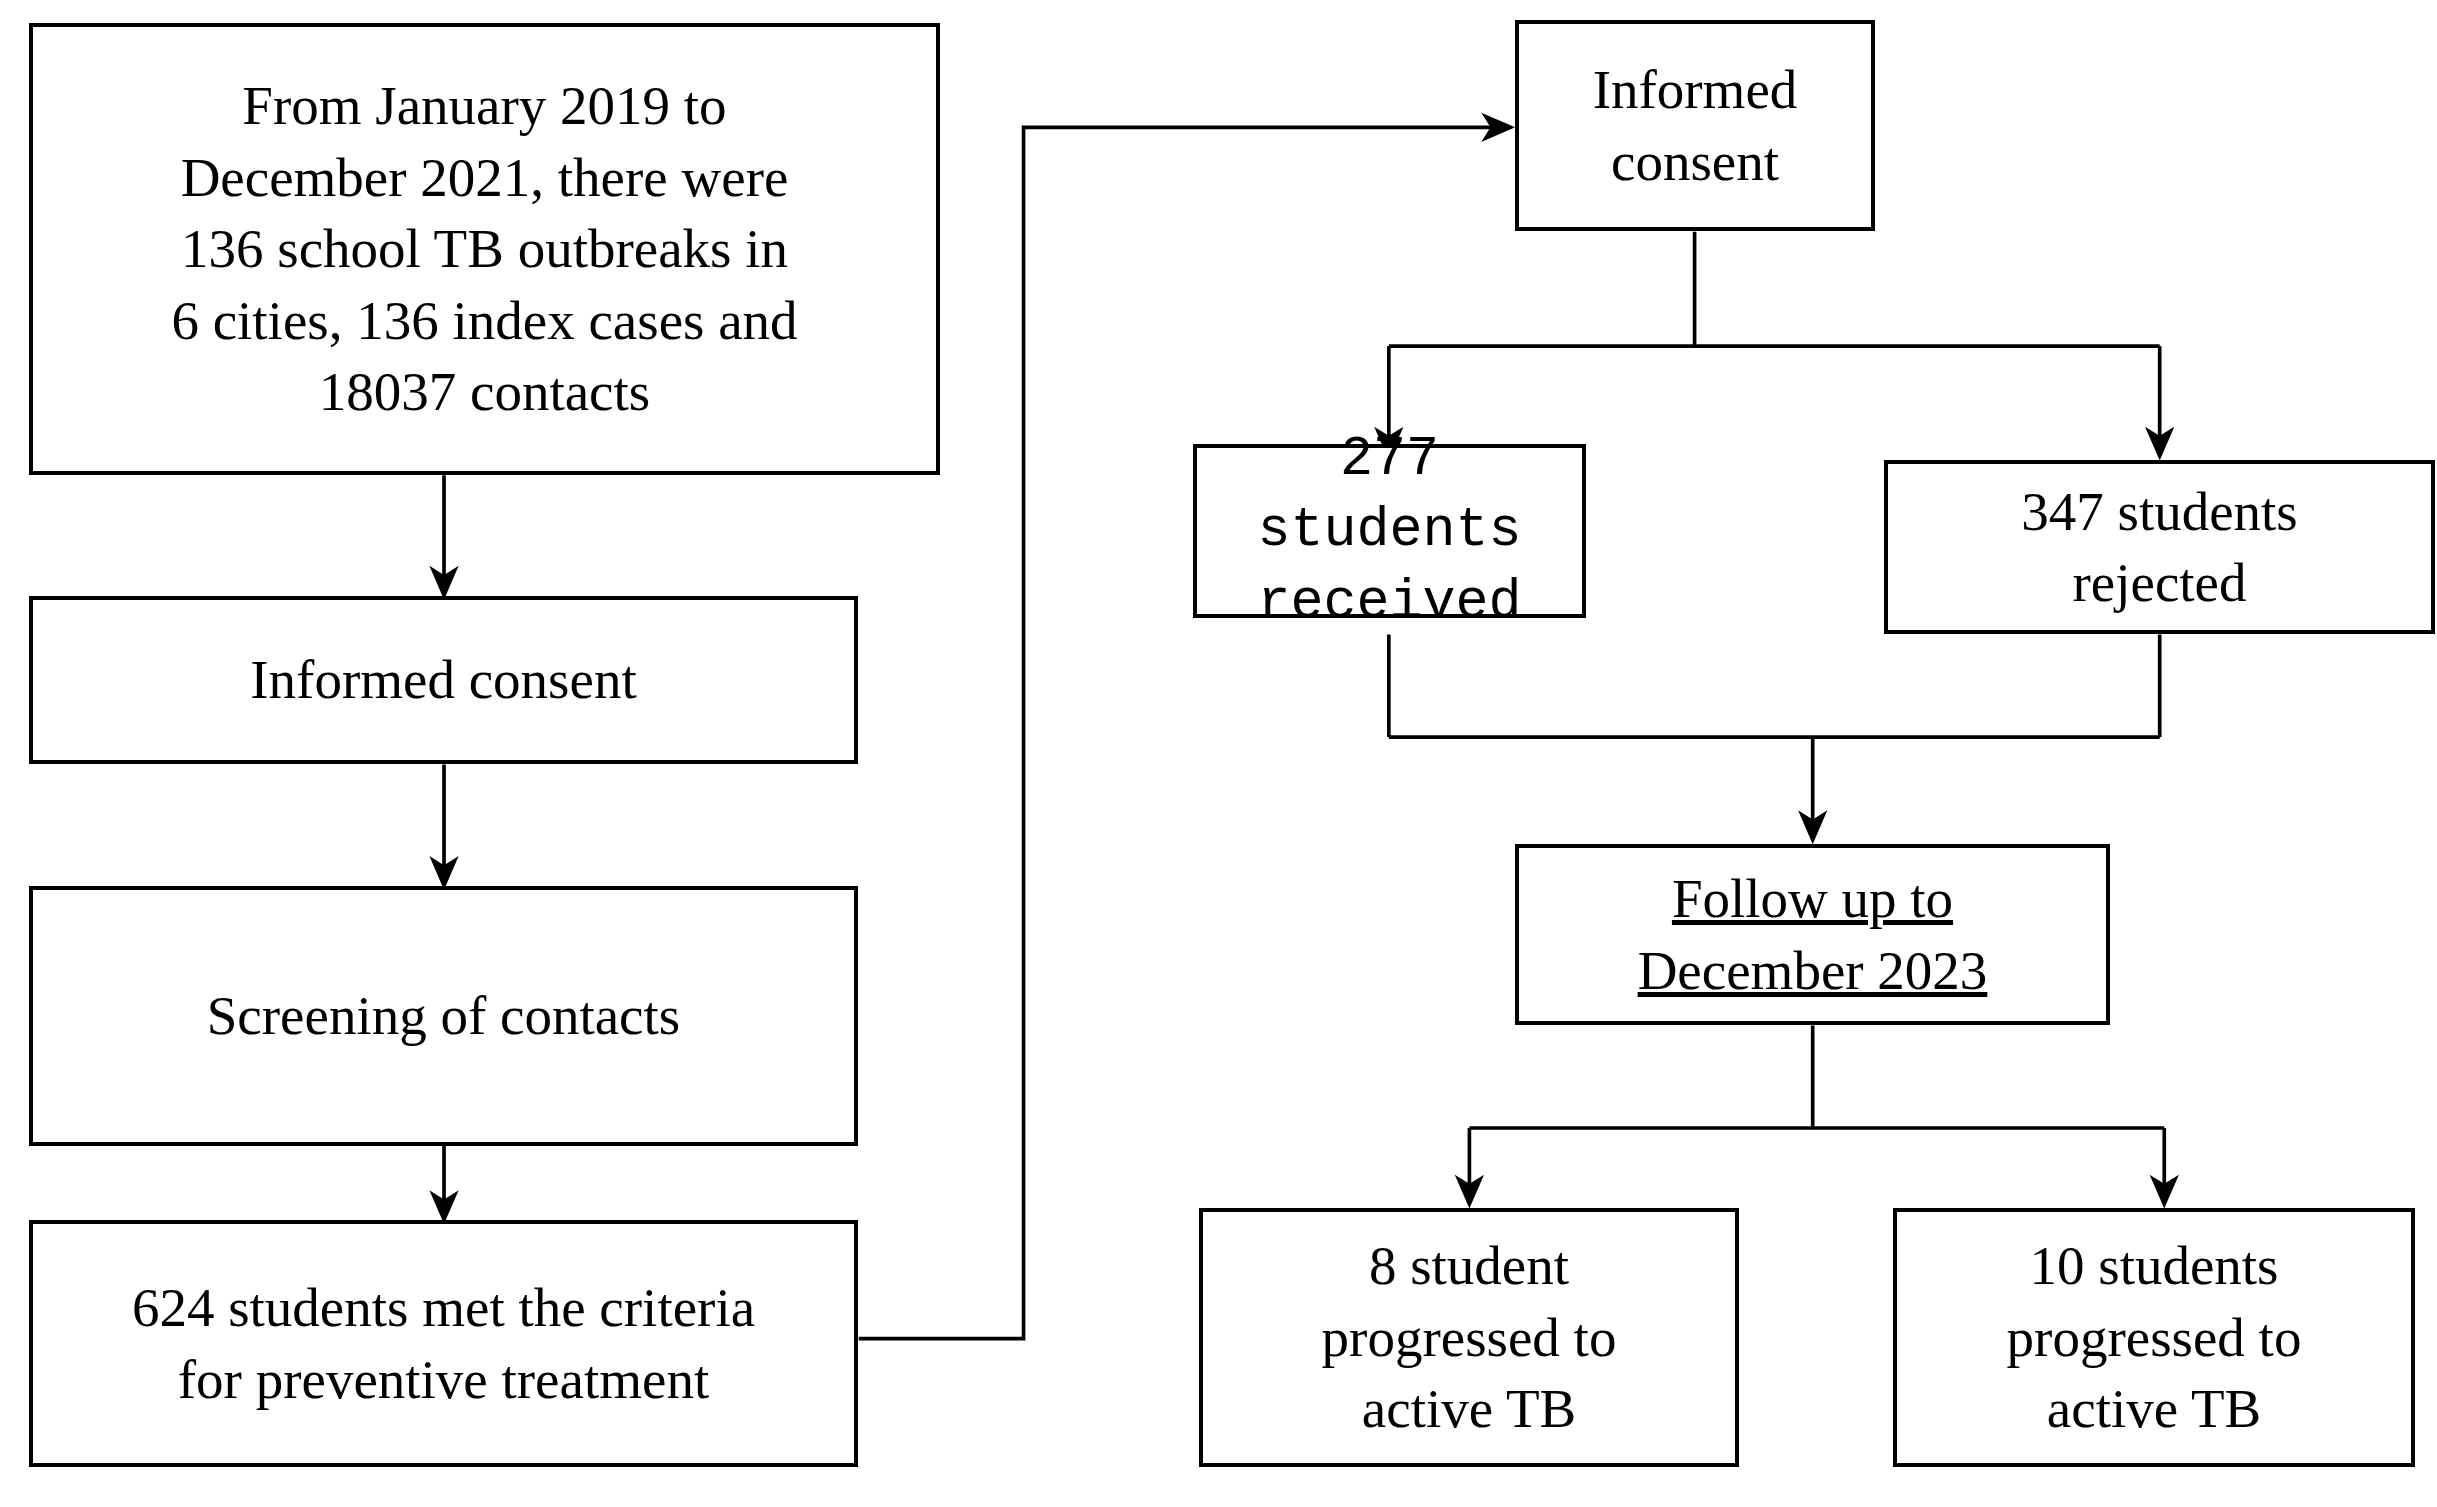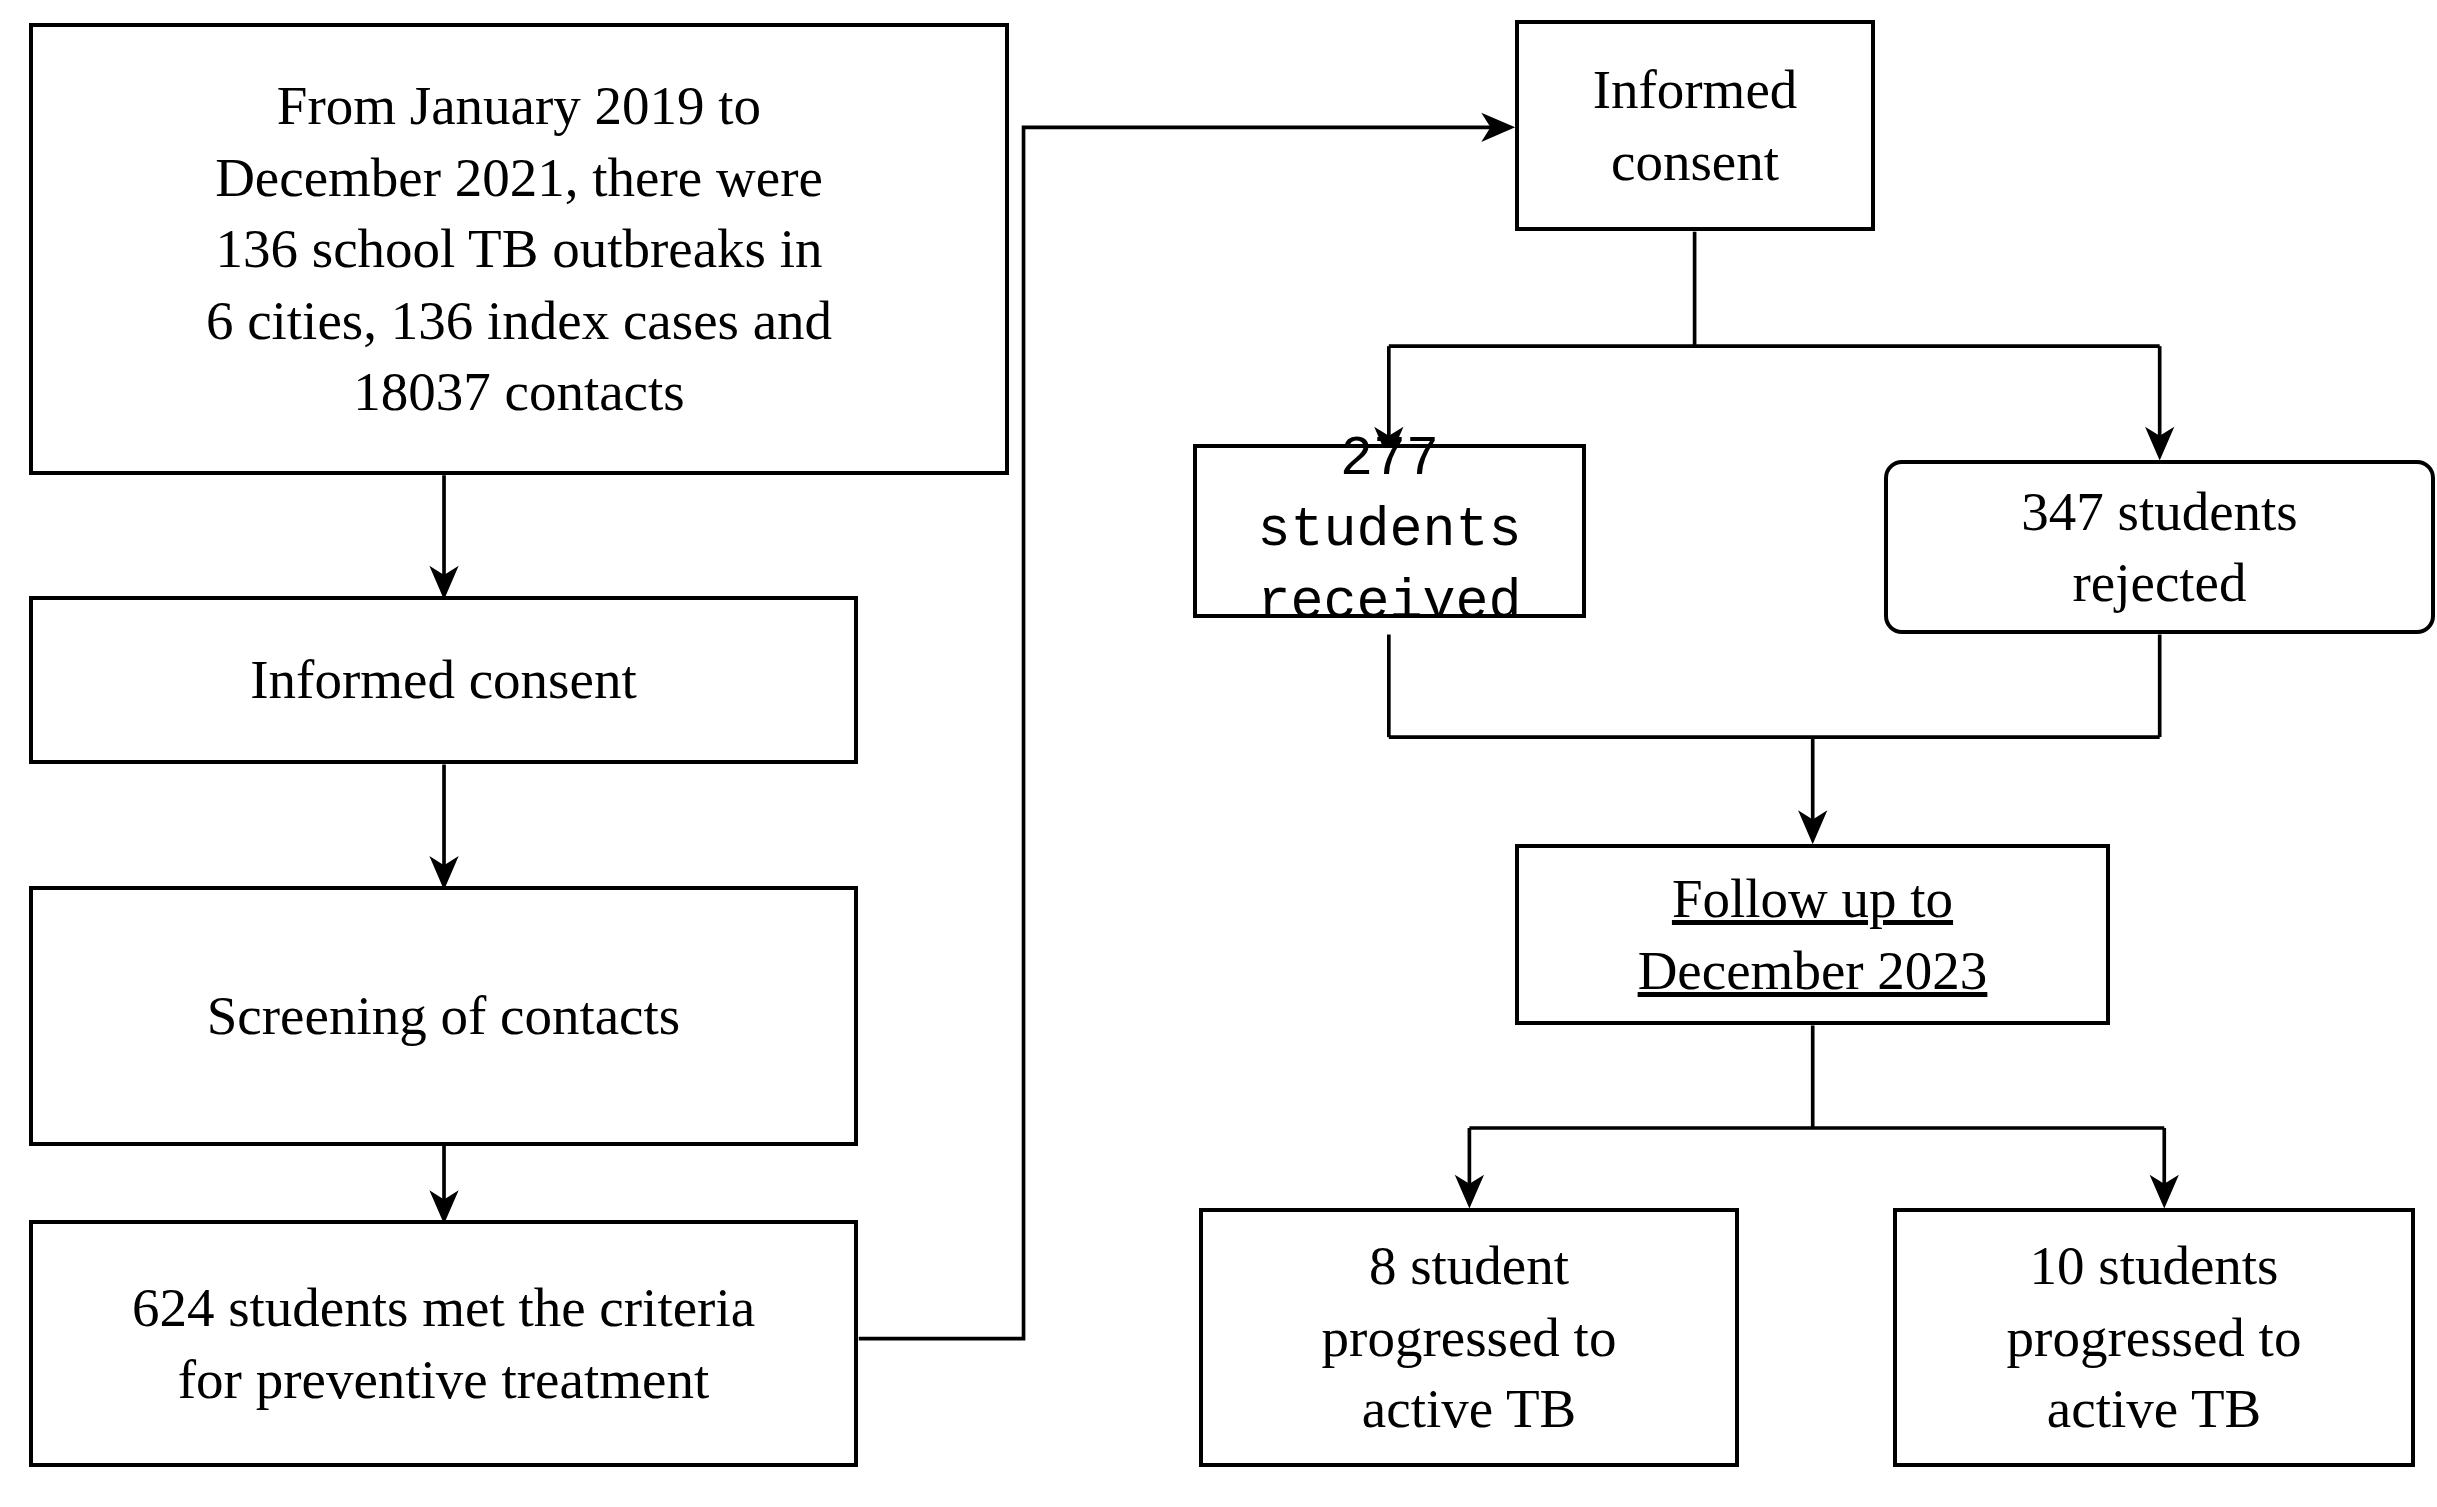--- a/index.html
+++ b/index.html
@@ -27,28 +27,28 @@
     color: #000000;
     line-height: 1.30;
     padding: 5.5px 13px;
   }
   .node .txt {
     display: block;
     width: 100%;
     white-space: pre-line;
   }
   
-  #n-outbreak-summary { left: 29px;   top: 23px;   width: 980px;  height: 452px; font-size: 55px; }
+  #n-outbreak-summary { left: 29px;   top: 23px;   width: 911px;  height: 452px; font-size: 55px; }
   #n-consent-left     { left: 29px;   top: 596px;  width: 829px;  height: 168px; font-size: 55px; }
   #n-screening        { left: 29px;   top: 886px;  width: 829px;  height: 260px; font-size: 55px; }
   #n-criteria         { left: 29px;   top: 1220px; width: 829px;  height: 247px; font-size: 55px; }
 
   #n-consent-right    { left: 1515px; top: 20px;   width: 360px;  height: 211px; font-size: 55px; }
   #n-received         { left: 1193px; top: 444px;  width: 393px;  height: 174px; font-size: 55px; font-family: Liberation Mono, monospace; }
-  #n-rejected         { left: 1884px; top: 460px;  width: 551px;  height: 174px; font-size: 55px; border-radius: 18px; }
+  #n-rejected         { left: 1884px; top: 460px;  width: 551px;  height: 174px; font-size: 55px; }
   #n-followup         { left: 1515px; top: 844px;  width: 595px;  height: 181px; font-size: 55px; text-decoration: underline; }
   #n-progressed-left  { left: 1199px; top: 1208px; width: 540px;  height: 259px; font-size: 55px; }
   #n-progressed-right { left: 1893px; top: 1208px; width: 522px;  height: 259px; font-size: 55px; }
 
   
   #connectors {
     position: absolute;
     left: 0; top: 0;
     width: 2438px;
     height: 1508px;

